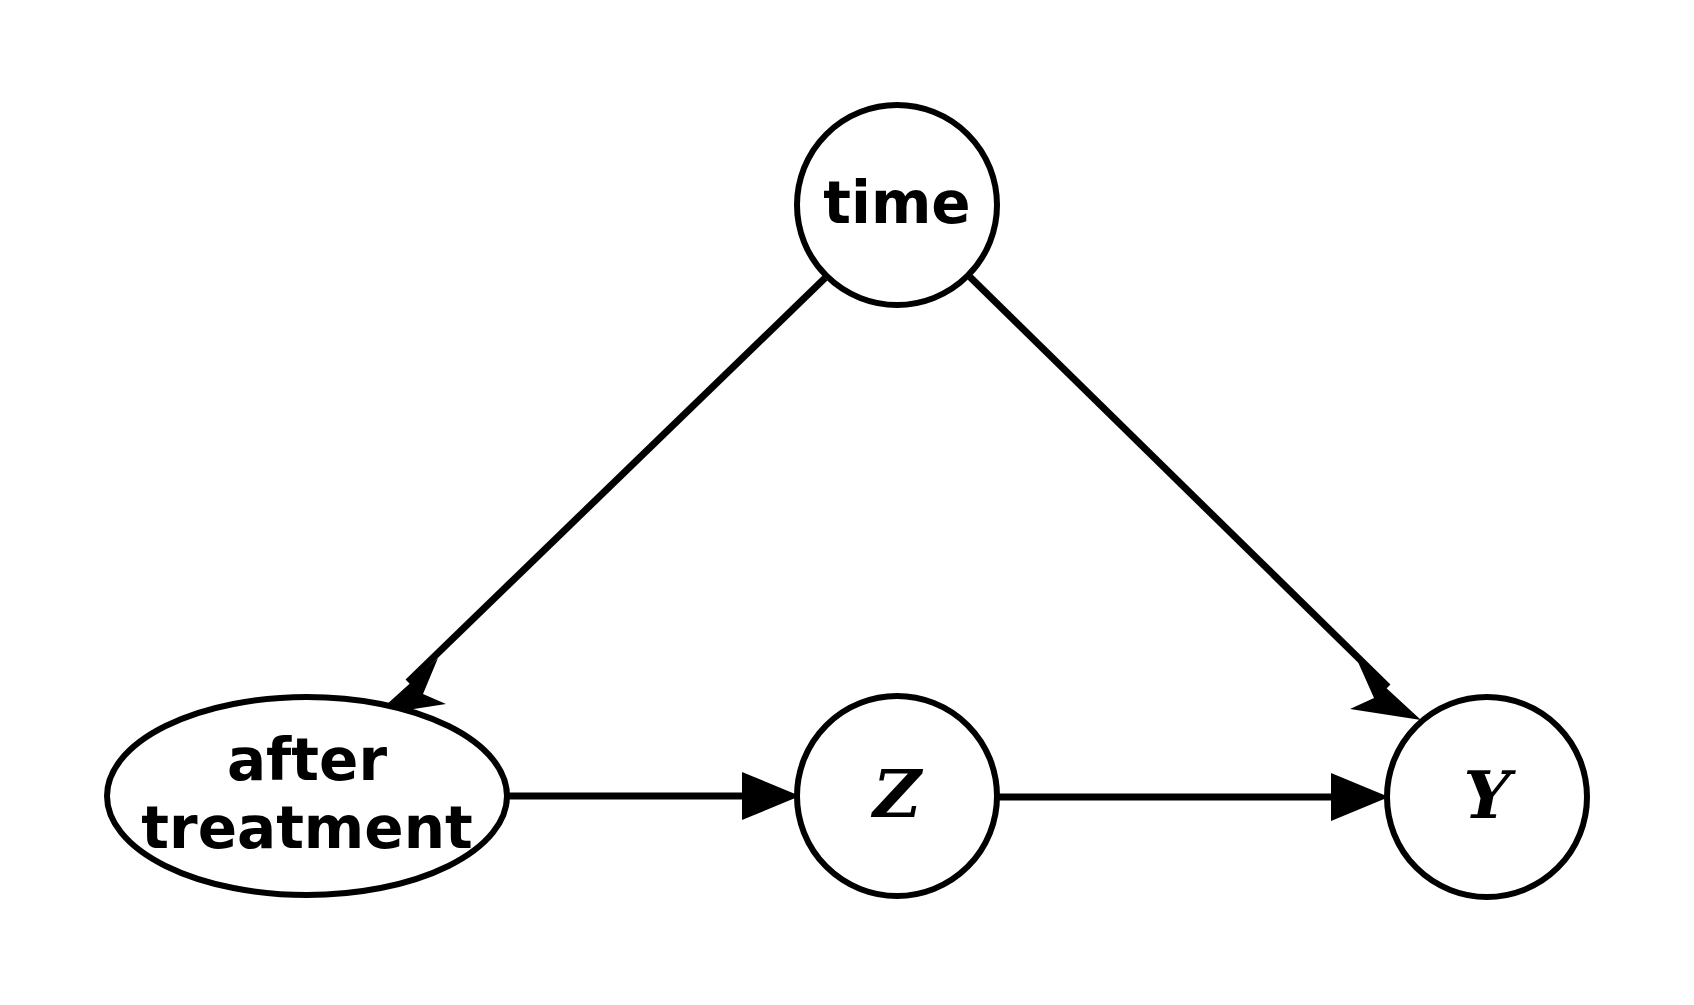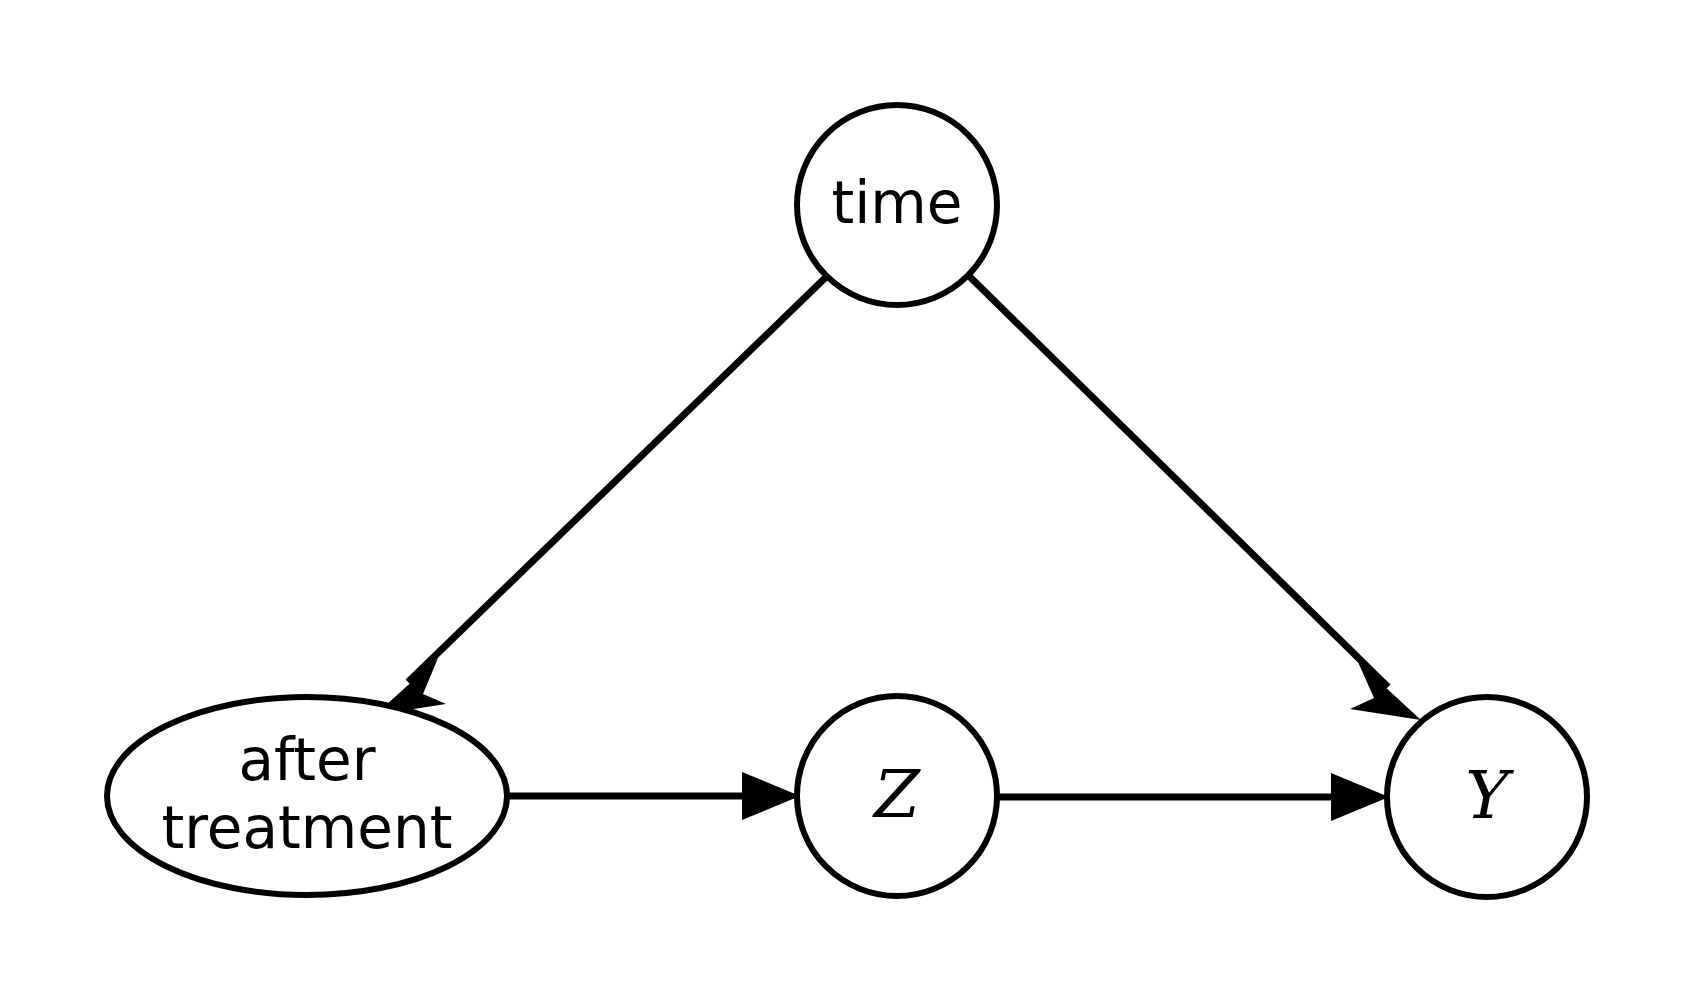--- a/index.html
+++ b/index.html
@@ -11,20 +11,21 @@
     width: 1694px;
     height: 1005px;
     font-family: "DejaVu Sans", sans-serif;
     overflow: hidden;
   }
   #diagram-root {
     position: relative;
     width: 1694px;
     height: 1005px;
     background: #ffffff;
+    font-weight: bold;
   }
   svg.dag {
     display: block;
     width: 1694px;
     height: 1005px;
   }
   .node-shape {
     fill: #ffffff;
     stroke: #000000;
     stroke-width: 6;

